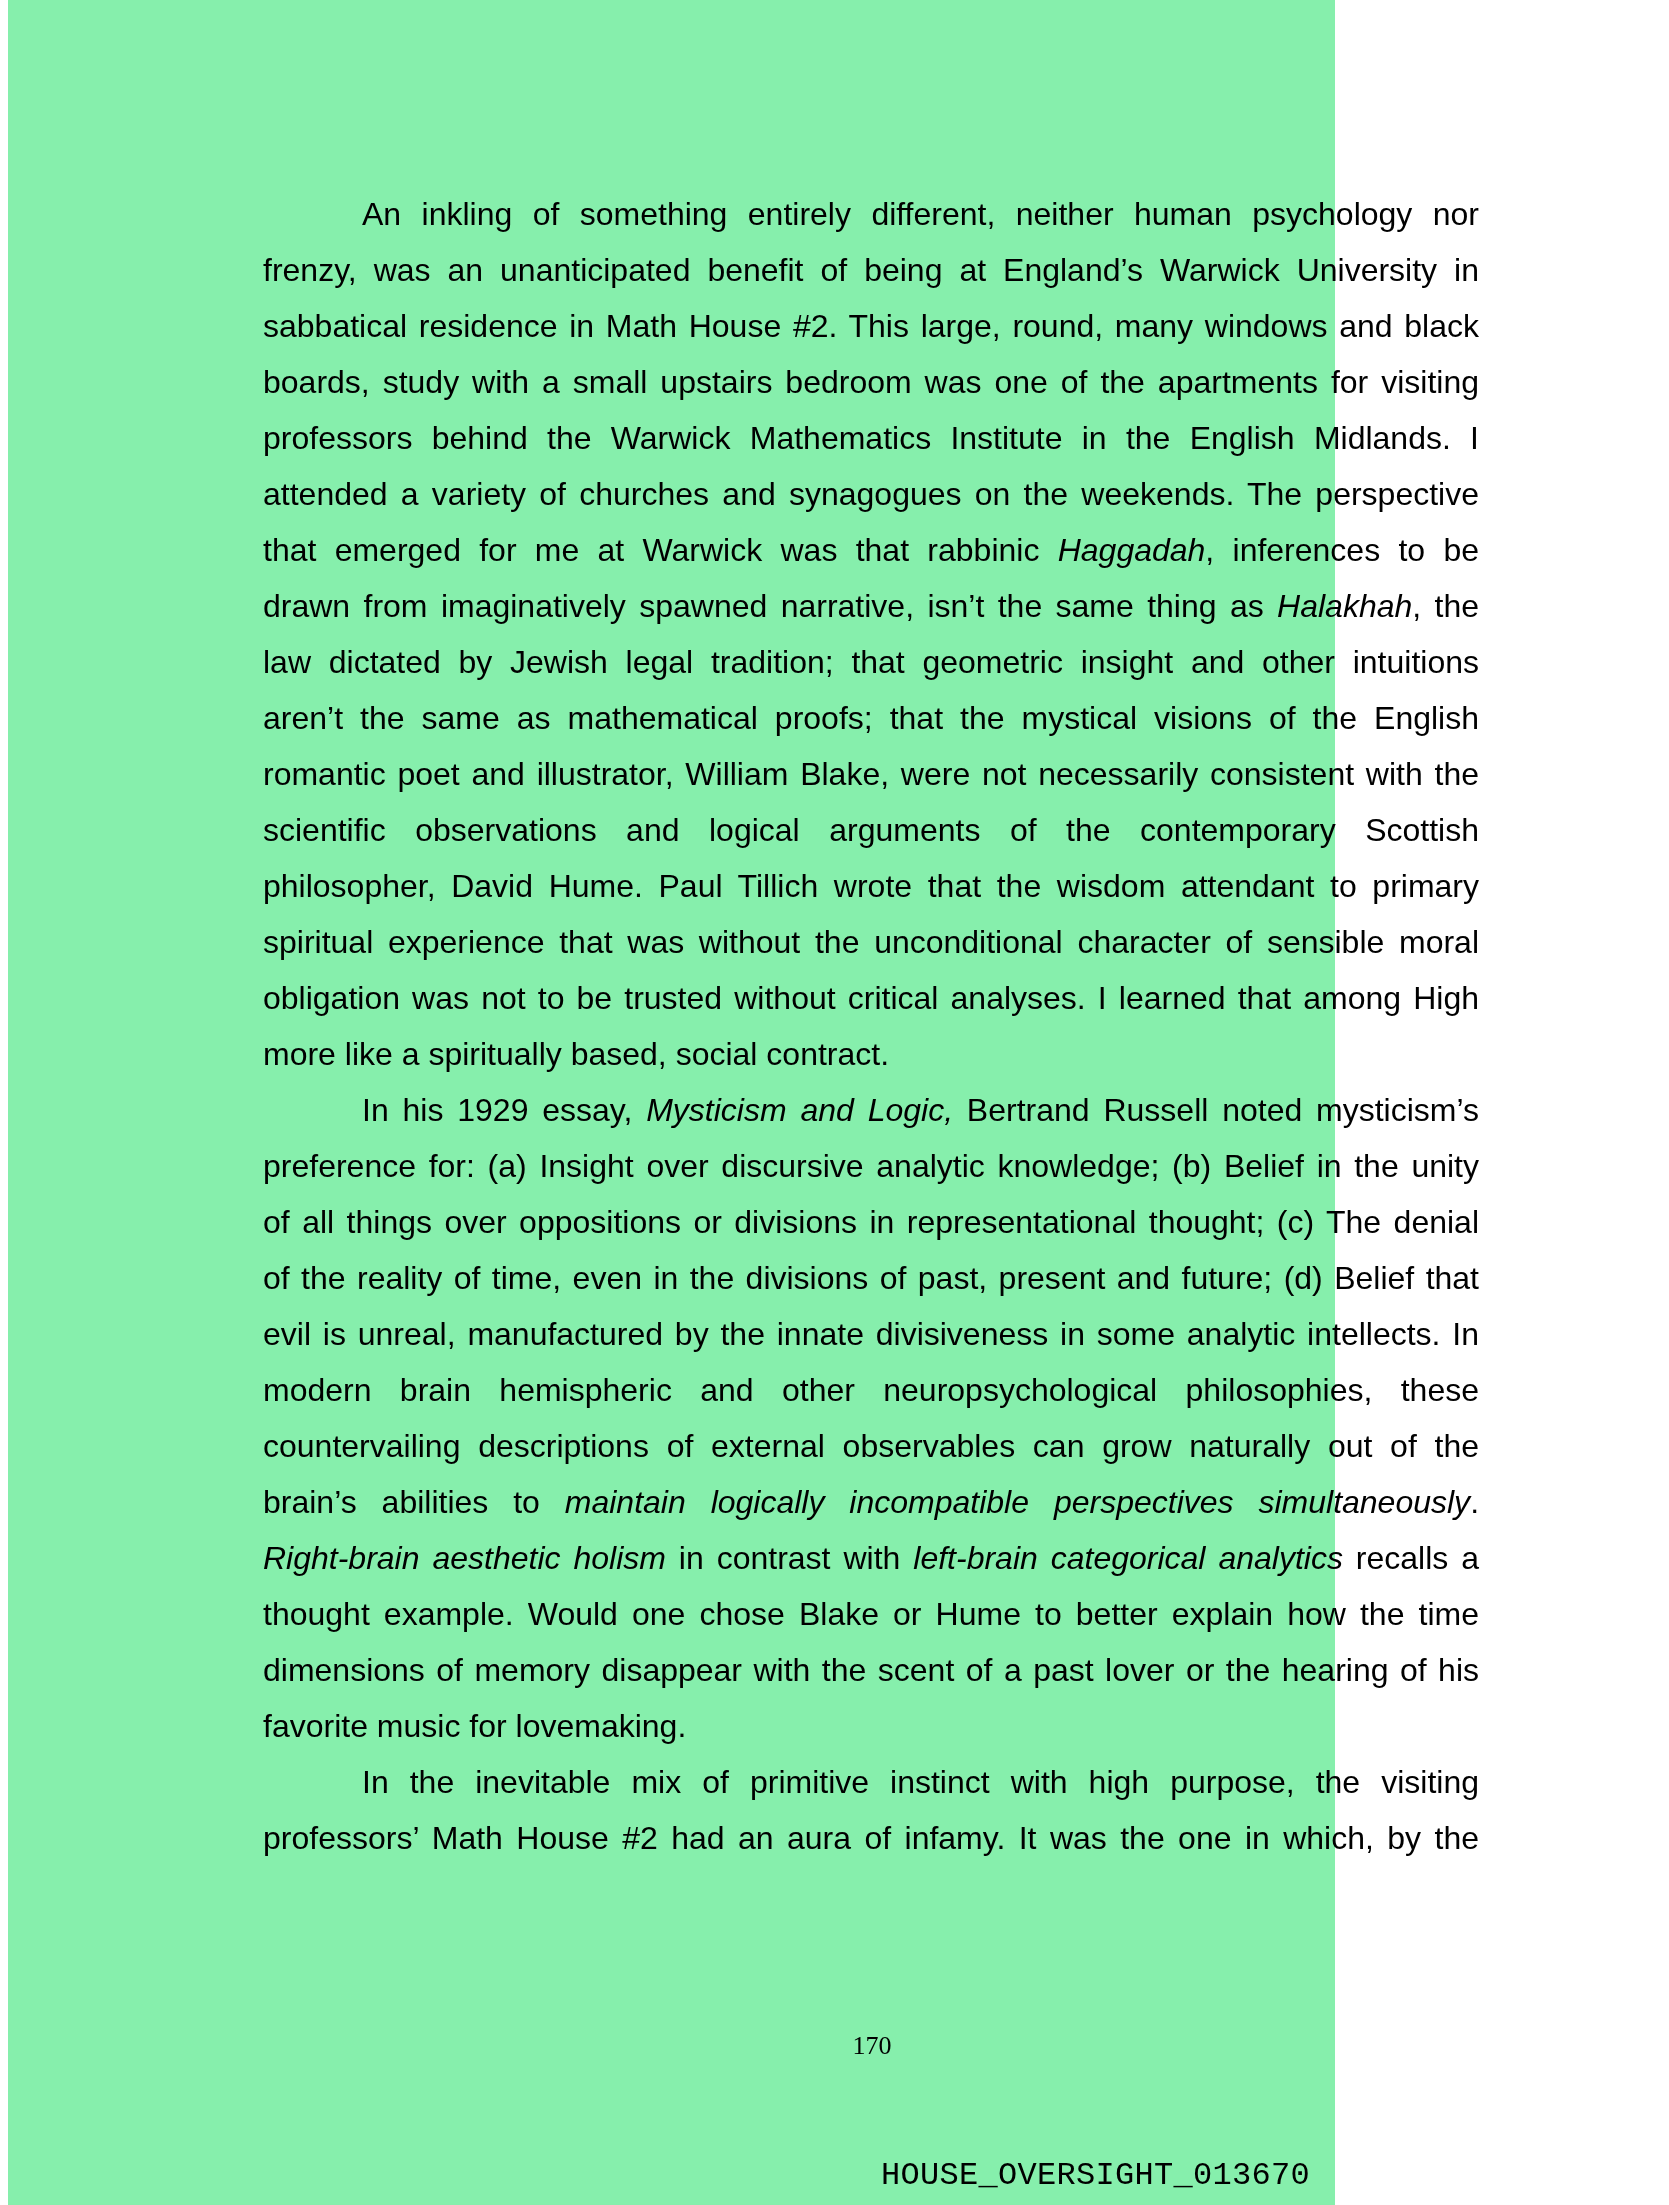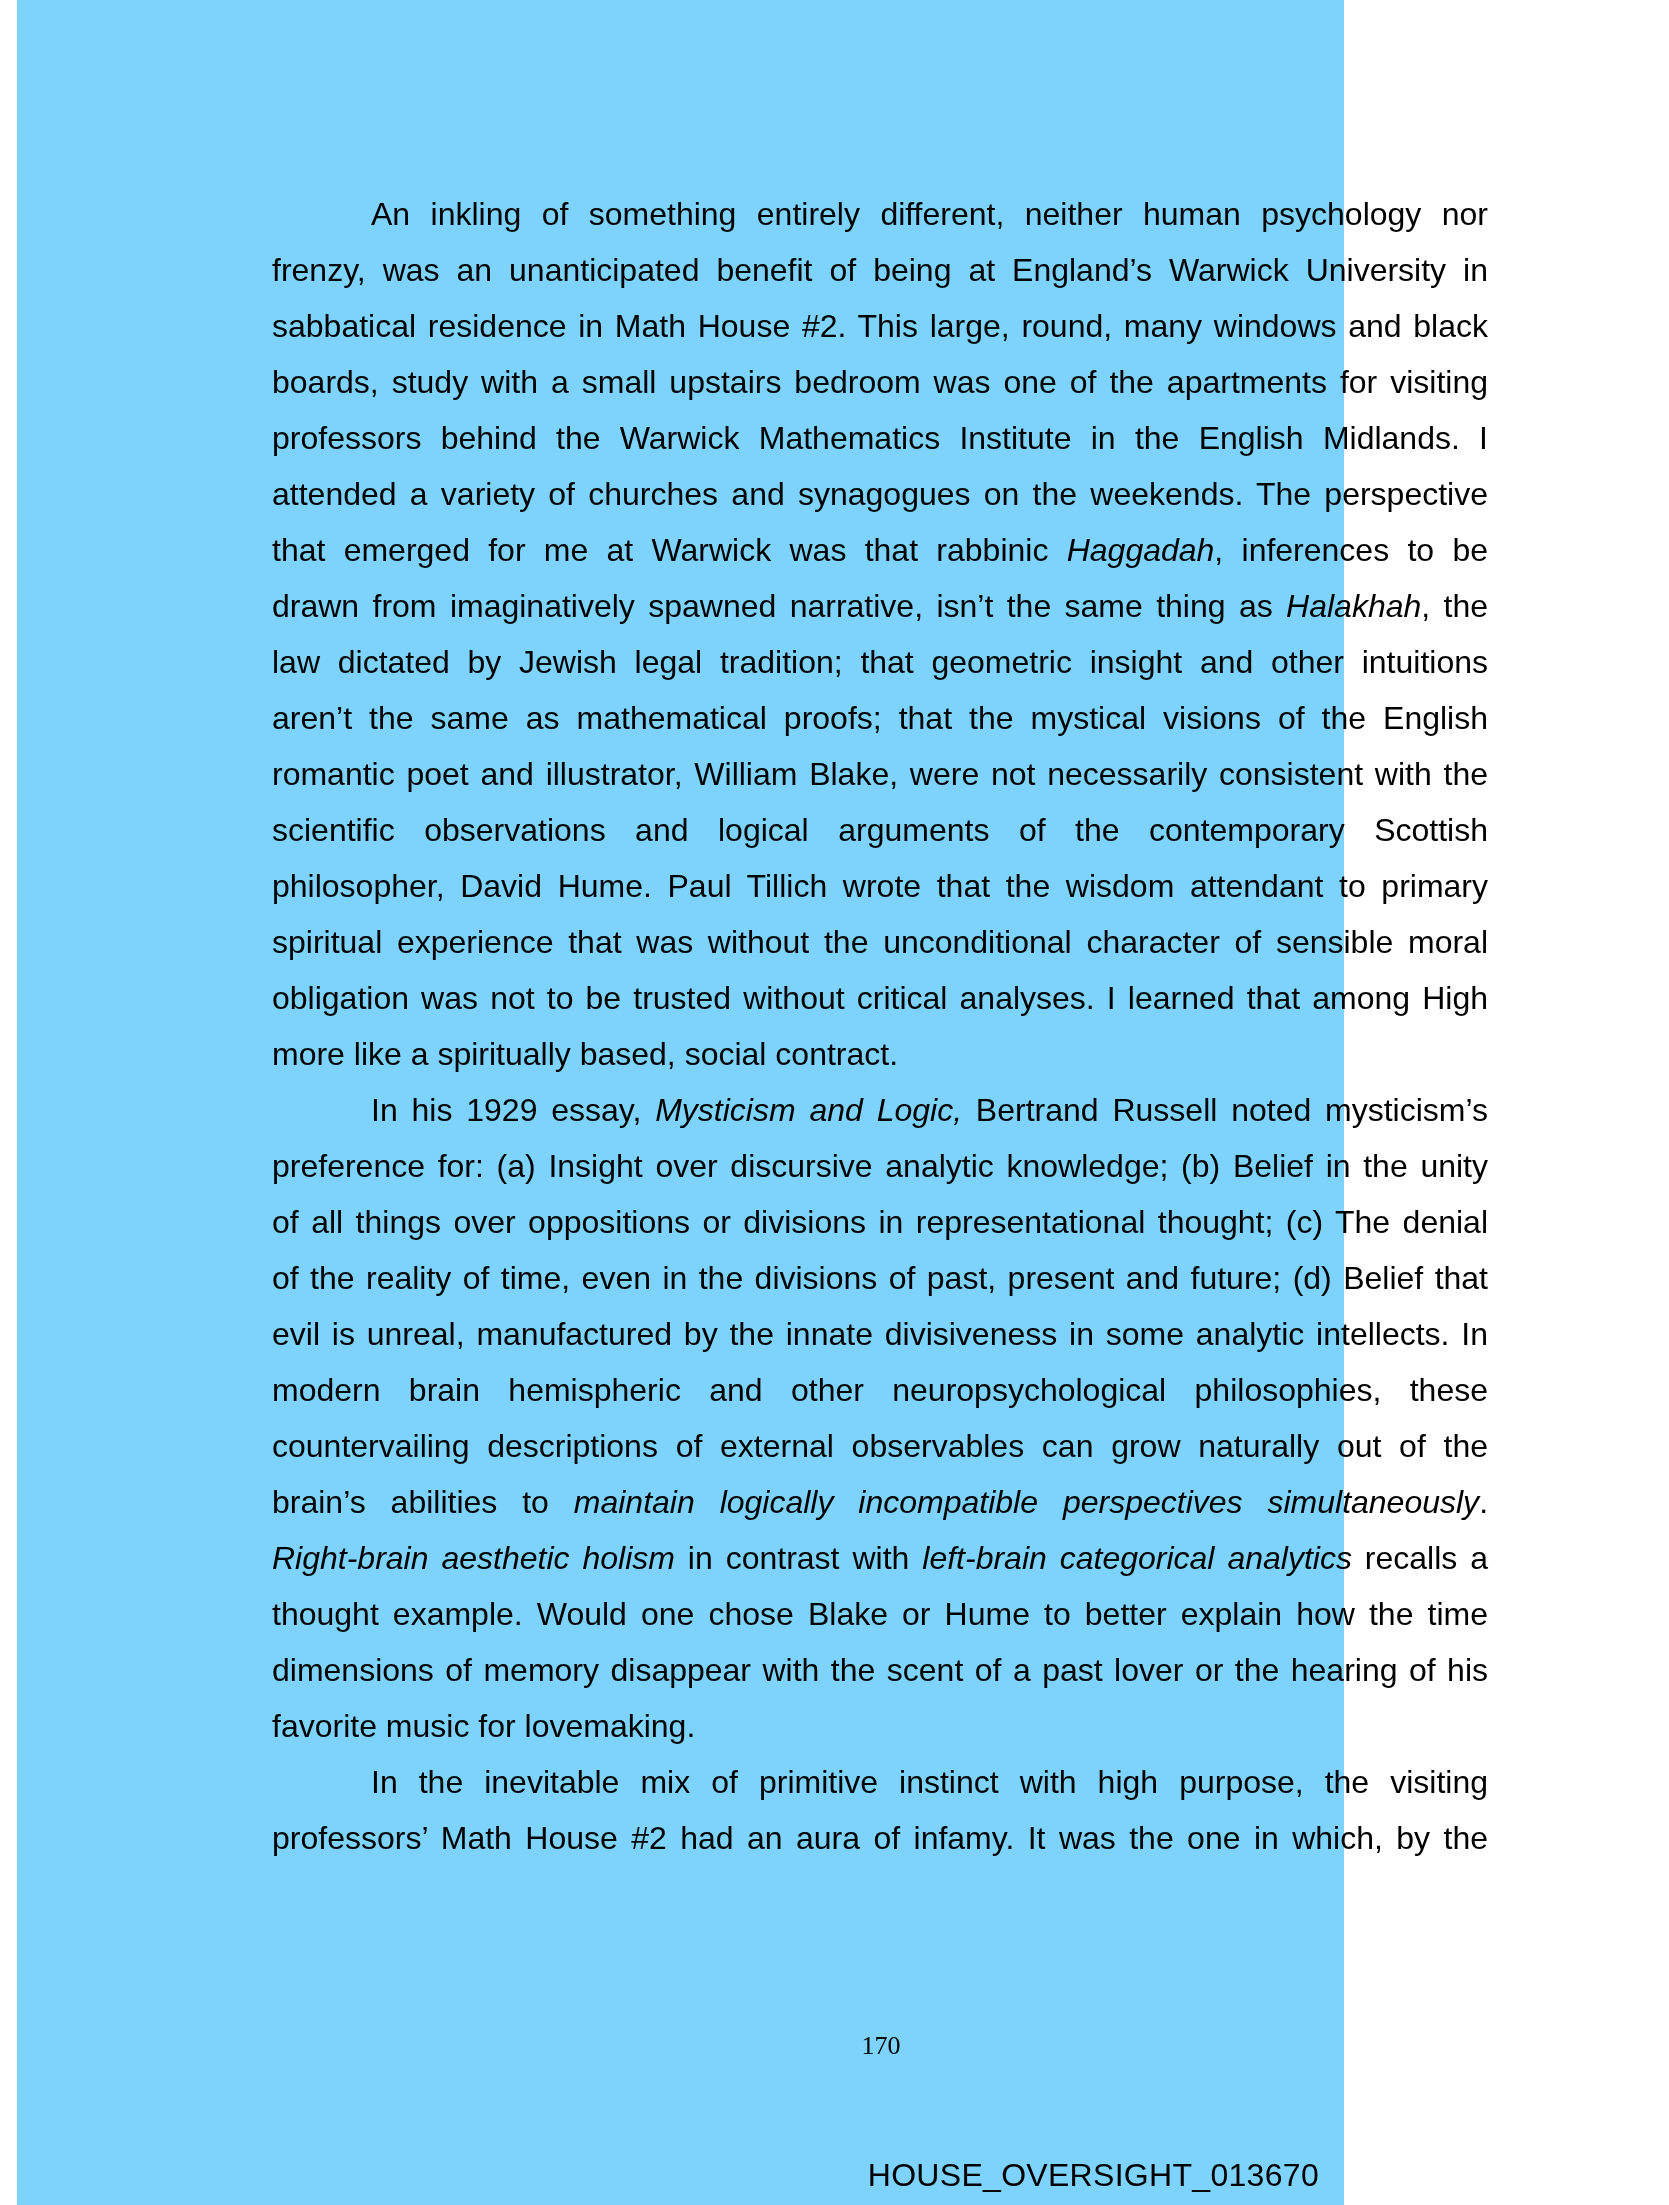--- a/index.html
+++ b/index.html
@@ -9,24 +9,24 @@
   }
   body {
     width: 1669px;
     height: 2205px;
     position: relative;
     overflow: hidden;
     color: #000000;
   }
   .page {
     position: absolute;
-    left: 17px; top: 0;
+    left: 8px; top: 0;
     width: 1327px;
     height: 2205px;
-    background: #7dd3fc;
+    background: #86efac;
   }
   .body-text {
     position: absolute;
     left: 255px;
     top: 186px;
     width: 1216px;
     font-family: "Liberation Sans", sans-serif;
     font-size: 32px;
     line-height: 56px;
     color: #000000;
@@ -57,21 +57,21 @@
     text-align: center;
     font-family: "Liberation Serif", serif;
     font-size: 26px;
     line-height: 33px;
     color: #000000;
   }
   .bates {
     position: absolute;
     right: 25px;
     top: 2157px;
-    font-family: Liberation Sans, sans-serif;
+    font-family: Liberation Mono, monospace;
     font-size: 32px;
     line-height: 37px;
     color: #000000;
     letter-spacing: 0.3px;
     text-align: center;
   }
 </style>
 </head>
 <body>
 

